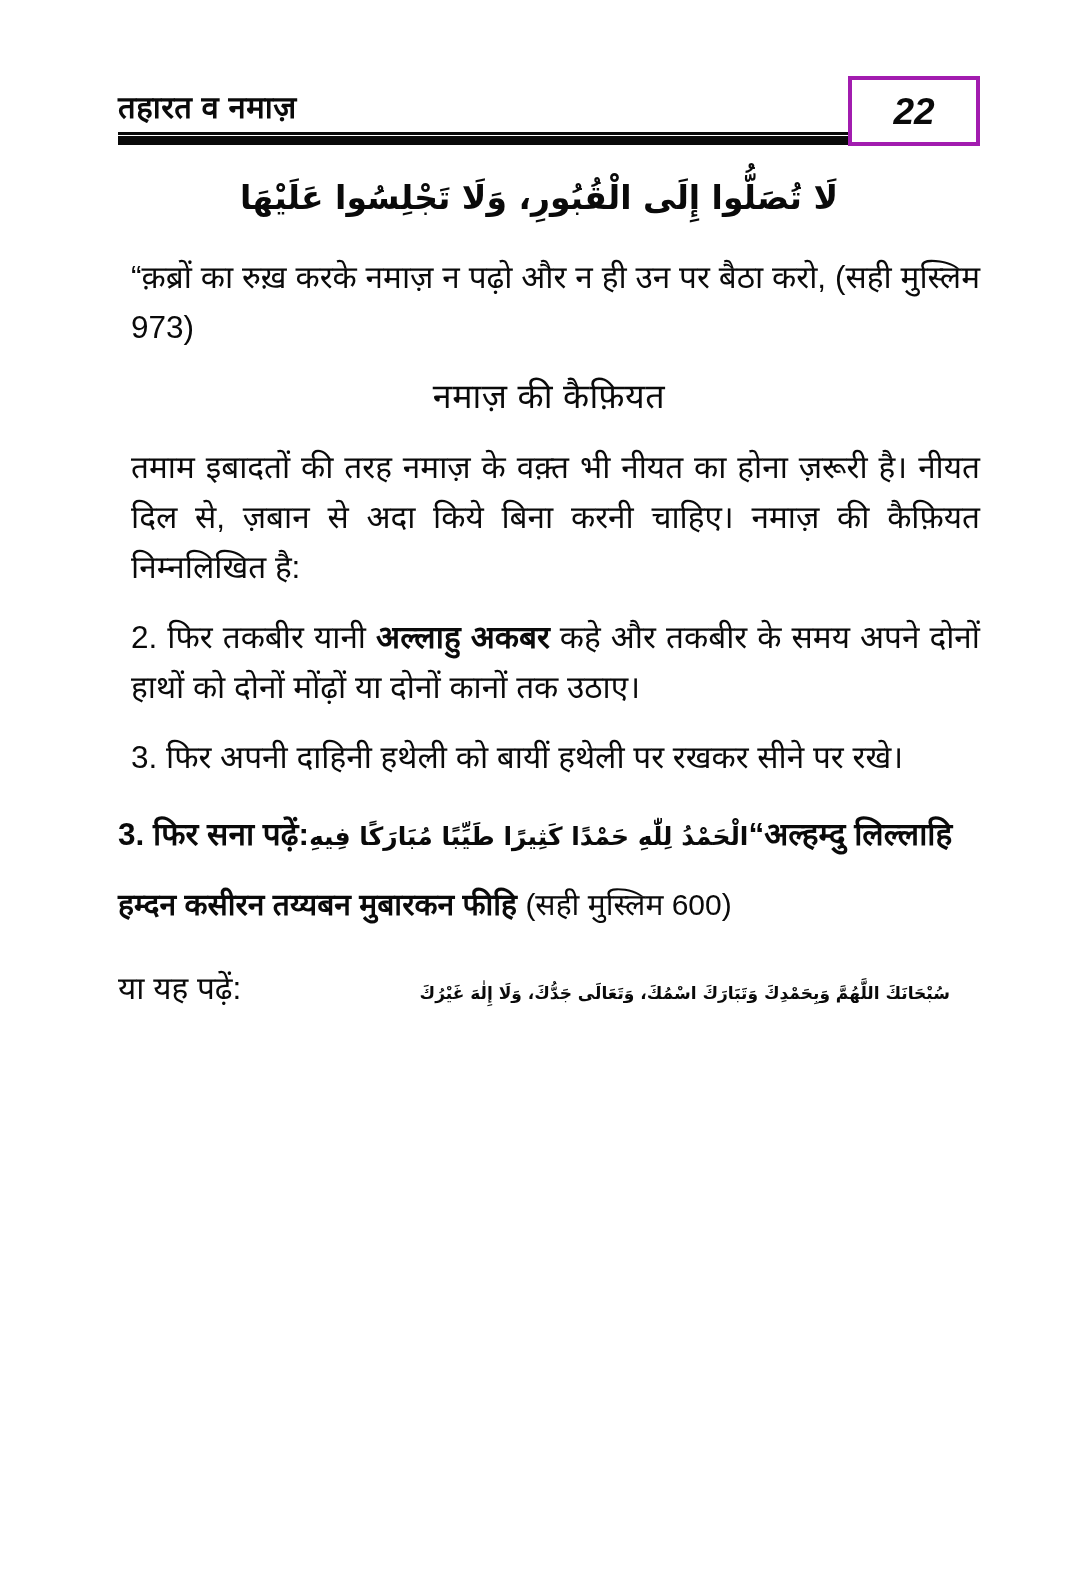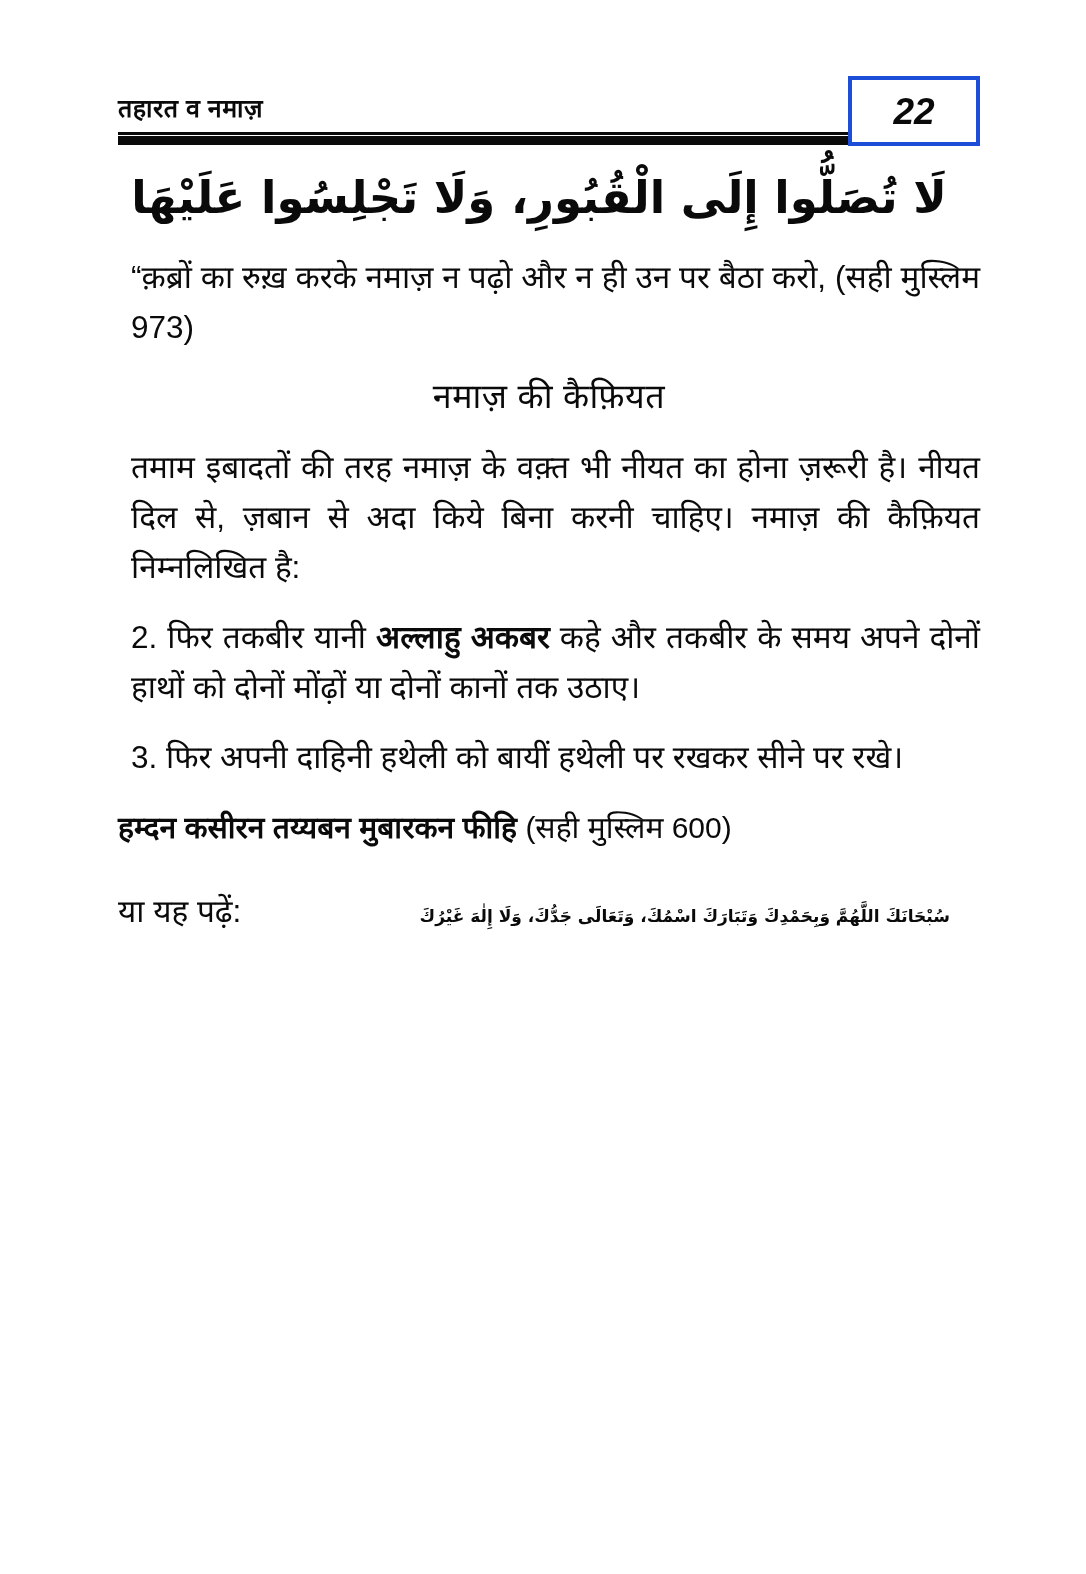--- a/index.html
+++ b/index.html
@@ -30,21 +30,21 @@
     position: absolute;
     left: 118px;
     top: 86px;
     width: 852px;
     height: 70px;
   }
   .header-title {
     position: absolute;
     left: 0;
     top: 0;
-    font-size: 25px;
+    font-size: 31px;
     line-height: 44px;
     font-weight: 600;
     letter-spacing: 0.5px;
     color: #0a0a0a;
     white-space: nowrap;
   }
   .header-rule {
     position: absolute;
     left: 0;
     top: 50px;
@@ -59,21 +59,21 @@
     width: 730px;
     height: 3px;
     background: #0a0a0a;
   }
   .page-number-box {
     position: absolute;
     left: 730px;
     top: -10px;
     width: 124px;
     height: 62px;
-    border: 4px solid #1d4ed8;
+    border: 4px solid #a21caf;
     background: #ffffff;
     display: flex;
     align-items: center;
     justify-content: center;
   }
   .page-number {
     font-size: 37px;
     font-weight: 700;
     font-style: italic;
     line-height: 1;
@@ -91,21 +91,21 @@
   .arabic {
     font-family: "DejaVu Sans", "Liberation Sans", sans-serif;
     direction: rtl;
     unicode-bidi: bidi-override;
     font-weight: 700;
     color: #0a0a0a;
   }
 
   .hadith-arabic {
     text-align: center;
-    font-size: 45px;
+    font-size: 33px;
     line-height: 56px;
     margin: 0 0 26px 0;
     padding-right: 20px;
   }
 
   p.para {
     margin: 0 0 20px 13px;
     font-size: 31.5px;
     line-height: 50px;
     text-align: justify;
@@ -198,20 +198,21 @@
 
     <h2 class="section-heading">नमाज़ की कैफ़ियत</h2>
 
     <p class="para">तमाम इबादतों की तरह नमाज़ के वक़्त भी नीयत का होना ज़रूरी है। नीयत दिल से, ज़बान से अदा किये बिना करनी चाहिए। नमाज़ की कैफ़ियत निम्नलिखित है:</p>
 
 
     <p class="para"><span>2. फिर तकबीर यानी </span><span class="bold-inline">अल्लाहु अकबर</span><span> कहे और तकबीर के समय अपने दोनों हाथों को दोनों मोंढ़ों या दोनों कानों तक उठाए।</span></p>
 
     <p class="para">3. फिर अपनी दाहिनी हथेली को बायीं हथेली पर रखकर सीने पर रखे।</p>
 
+    <p class="dua-line"><span>3. फिर सना पढ़ें:</span><span class="inline-arabic">الْحَمْدُ لِلّٰهِ حَمْدًا كَثِيرًا طَيِّبًا مُبَارَكًا فِيهِ</span><span>“अल्हम्दु लिल्लाहि</span></p>
 
     <p class="dua-line-2"><span>हम्दन कसीरन तय्यबन मुबारकन फीहि</span><span class="ref"> (सही मुस्लिम 600)</span></p>
 
     <div class="alt-dua-row">
       <span class="alt-dua-label">या यह पढ़ें:</span>
       <span class="arabic alt-dua-arabic">سُبْحَانَكَ اللَّهُمَّ وَبِحَمْدِكَ وَتَبَارَكَ اسْمُكَ، وَتَعَالَى جَدُّكَ، وَلَا إِلٰهَ غَيْرُكَ</span>
     </div>
 
   </div>
 </div>

